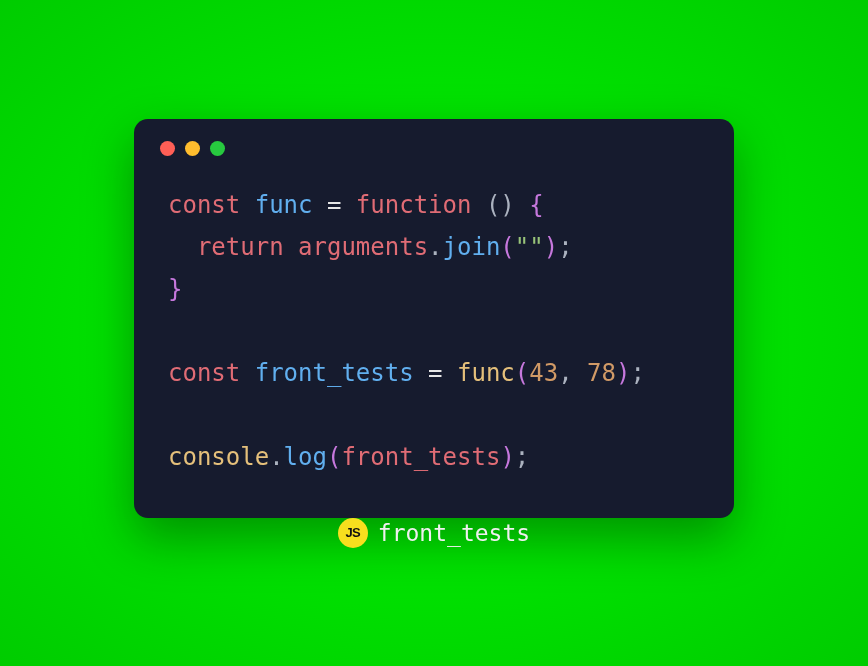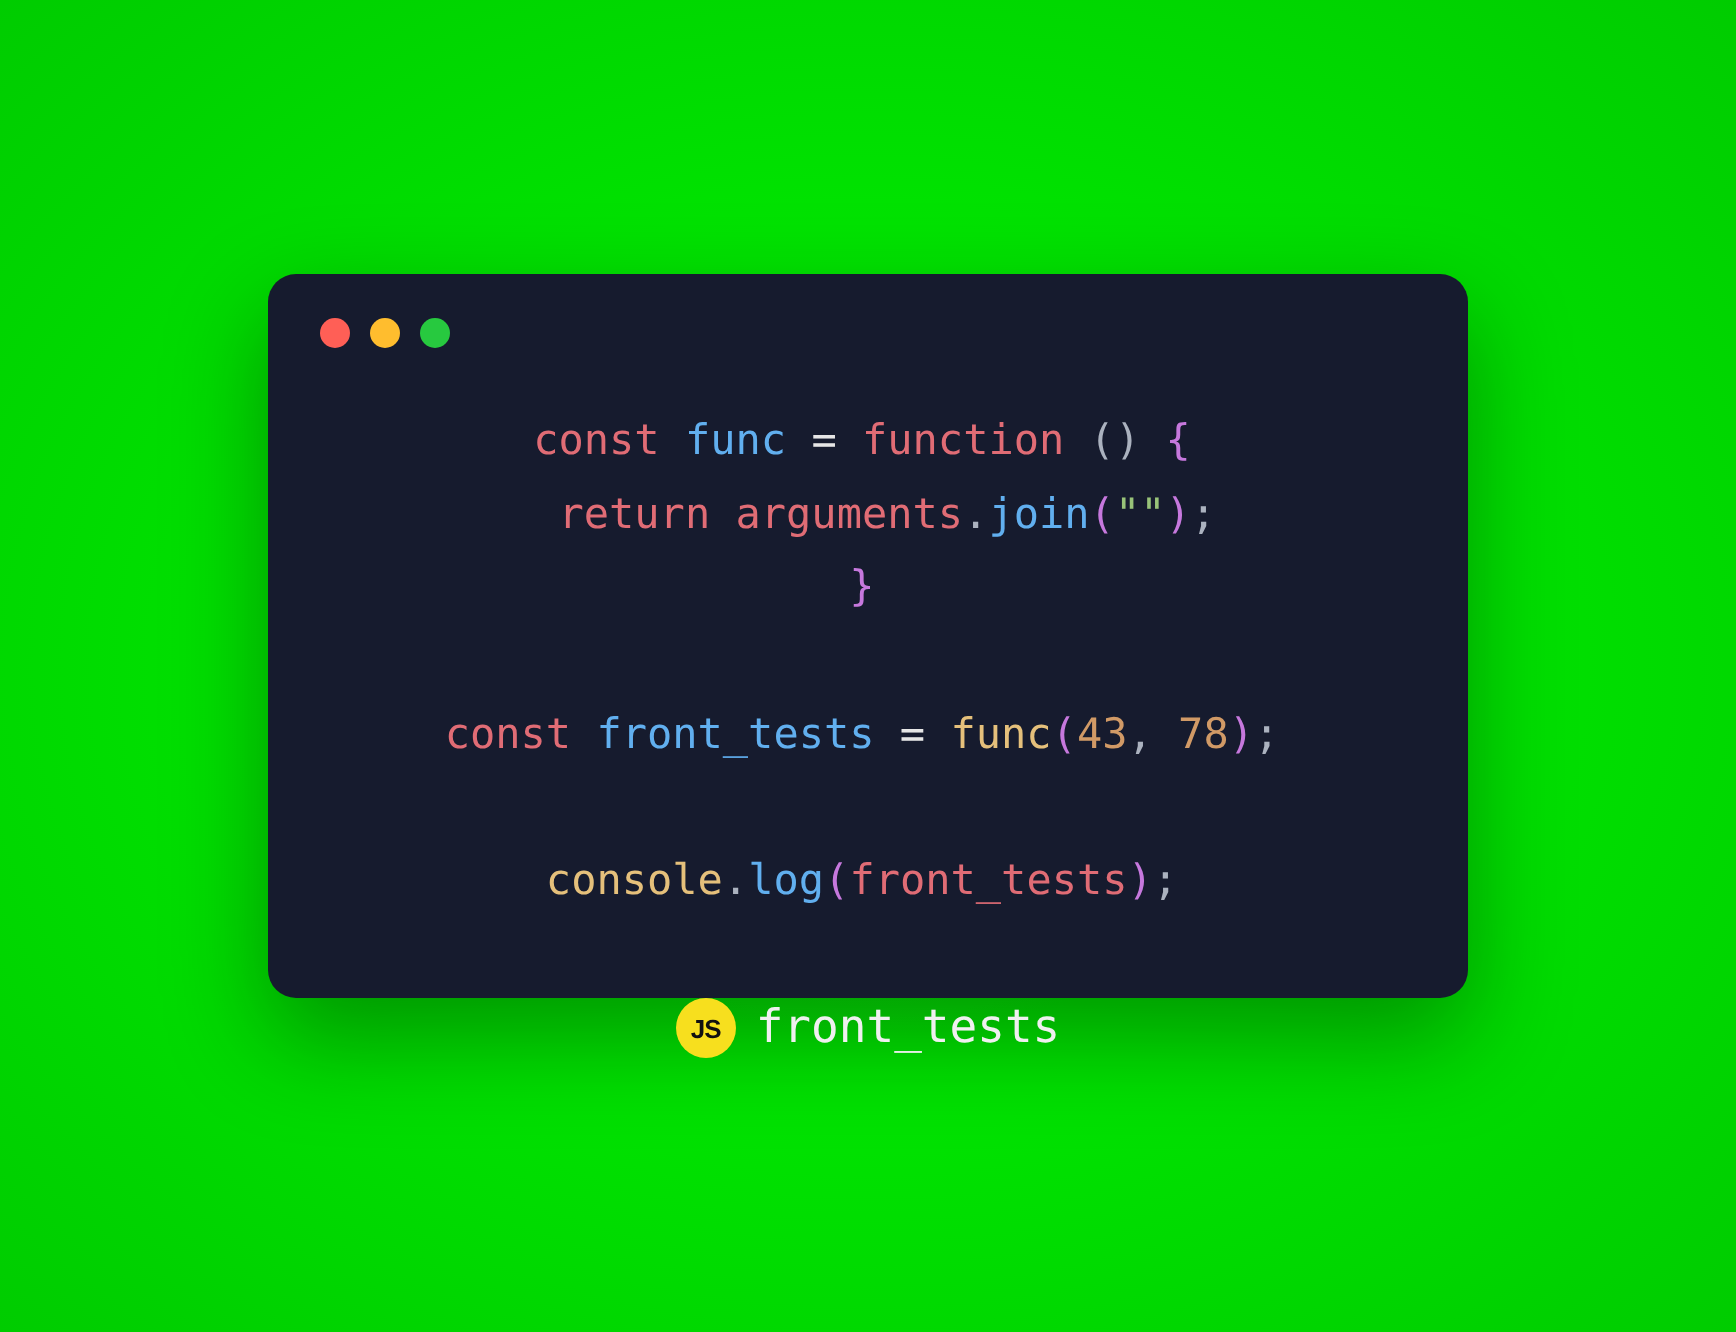--- a/index.html
+++ b/index.html
@@ -39,26 +39,25 @@
       width: 15px;
       height: 15px;
       border-radius: 50%;
     }
 
     .tl-close { background: #ff5f56; }
     .tl-min { background: #ffbd2e; }
     .tl-max { background: #27c93f; }
 
     .code-area {
-      padding: 18px 30px 10px 24px;
-      font-size: 21px;
+      padding: 18px 30px 10px 34px;
+      font-size: 24px;
       line-height: 1.75;
       white-space: pre;
       color: #e6e6e6;
-      text-align: center;
     }
 
     .tok-keyword { color: #e06c75; }
     .tok-func { color: #61afef; }
     .tok-def { color: #e5c07b; }
     .tok-ident { color: #e06c75; }
     .tok-punct { color: #abb2bf; }
     .tok-paren { color: #c678dd; }
     .tok-string { color: #98c379; }
     .tok-number { color: #d19a66; }

